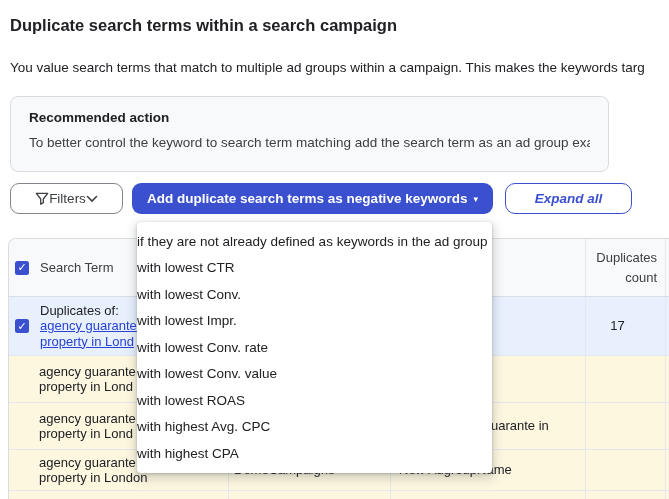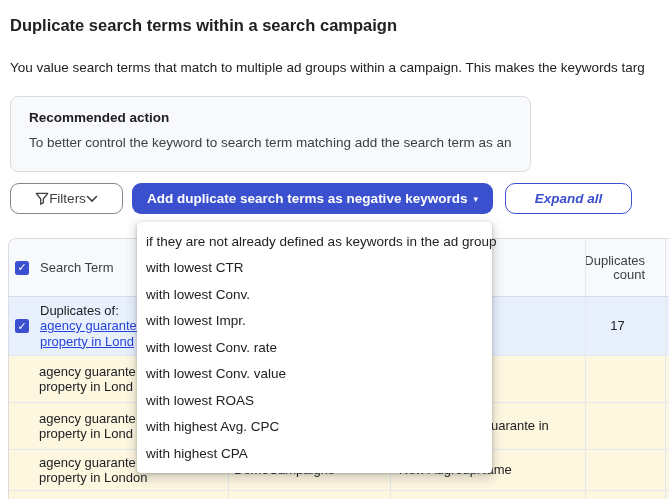--- a/index.html
+++ b/index.html
@@ -6,48 +6,48 @@
   html,body { width:669px; height:499px; }
   body {
     position: relative; overflow: hidden; background:#fff;
     font-family: "Liberation Sans", "DejaVu Sans", sans-serif;
     color:#202124;
   }
   
   .page-title { position:absolute; left:10px; top:16px; font-size:16.5px; font-weight:bold; color:#202124; white-space:nowrap; }
   .page-subtitle { position:absolute; left:10px; top:60px; width:659px; font-size:13.5px; color:#202124; white-space:nowrap; overflow:hidden; }
   
-  .reco-card { position:absolute; left:10px; top:96px; width:521px; height:76px;
+  .reco-card { position:absolute; left:10px; top:96px; width:599px; height:76px;
     background:#F8F9FA; border:1px solid #DADCE0; border-radius:8px; padding:13px 18px; overflow:hidden; }
   .reco-title { font-size:13.5px; font-weight:bold; color:#202124; }
   .reco-body { margin-top:10px; font-size:13.5px; color:#3C4043; white-space:nowrap; overflow:hidden; }
   
   .btn { position:absolute; top:183px; height:31px; display:flex; align-items:center; justify-content:center;
     border-radius:9px; font-size:13.5px; cursor:pointer; background:#fff; }
   .btn-filters { left:10px; width:113px; border:1px solid #80868B; color:#3C4043; gap:0; }
   .btn-primary { left:132px; width:361px; background:#3B50CE; border:none; color:#fff; font-weight:bold; gap:6px; }
   .btn-primary .caret { font-size:9px; margin-top:1px; }
   .btn-expand { left:505px; width:127px; border:1.5px solid #3B50CE; color:#3B50CE; font-weight:bold; border-radius:10px;font-style:italic; }
   .icon-svg { display:block; }
   
   .menu { position:absolute; left:137px; top:222px; width:355px; height:251px; z-index:10;
     background:#fff; border-radius:4px; padding:6px 0;
     box-shadow:0 1px 3px rgba(60,64,67,.3), 0 4px 10px 3px rgba(60,64,67,.18); }
-  .menu-item { height:26.5px; display:flex; align-items:center; padding-left:9px;
+  .menu-item { height:26.5px; display:flex; align-items:center; 
     font-size:13.5px; color:#202124; white-space:nowrap; cursor:pointer; }
   
   .table-card { position:absolute; left:8px; top:238px; width:680px; z-index:1;
     border:1px solid #DADCE0; border-bottom:none; border-radius:8px 0 0 0; background:#fff; }
   .t-row { display:grid; grid-template-columns:220px 162px 195px 80px 80px; }
   .t-cell { border-right:1px solid #E3E7EE; overflow:hidden; }
   .t-head { height:58px; background:#F8F9FA; border-bottom:1px solid #D9DDE3; border-radius:8px 0 0 0; }
   .t-head .t-cell { display:flex; align-items:center; font-size:13px; color:#3C4043; }
   .cell-first { display:flex; align-items:center; padding-left:6px; gap:11px; }
   .cell-count { justify-content:flex-end; text-align:right; padding-right:8px; }
-  .head-count { display:flex; align-items:center; justify-content:flex-end; text-align:right; padding-right:20px; line-height:14px; }
+  .head-count { display:flex; align-items:center; justify-content:flex-end; text-align:right; padding-right:8px; line-height:20px; }
   .data-row { border-bottom:1px solid #E3E7EE; font-size:13px; line-height:15.5px; }
   .row-selected { background:#E8F0FE; height:59px; }
   .row-yellow { background:#FEF7E0; }
   .r2,.r3 { height:47px; }
   .r4 { height:41px; }
   .r5 { height:9px; }
   .data-row .t-cell { display:flex; align-items:center; }
   .term-lines { padding-left:30px; }
   .sel-lines a { color:#2743D6; text-decoration:underline; display:block; }
   .count-val { width:100%; text-align:center; padding-right:8px; color:#202124; }

